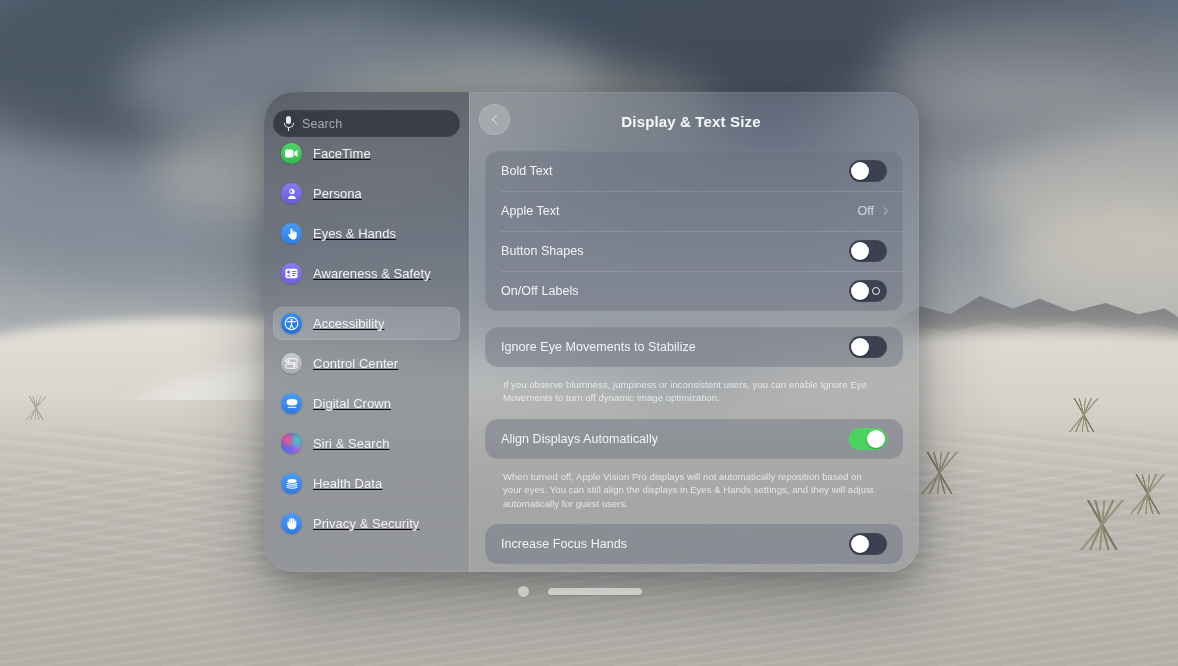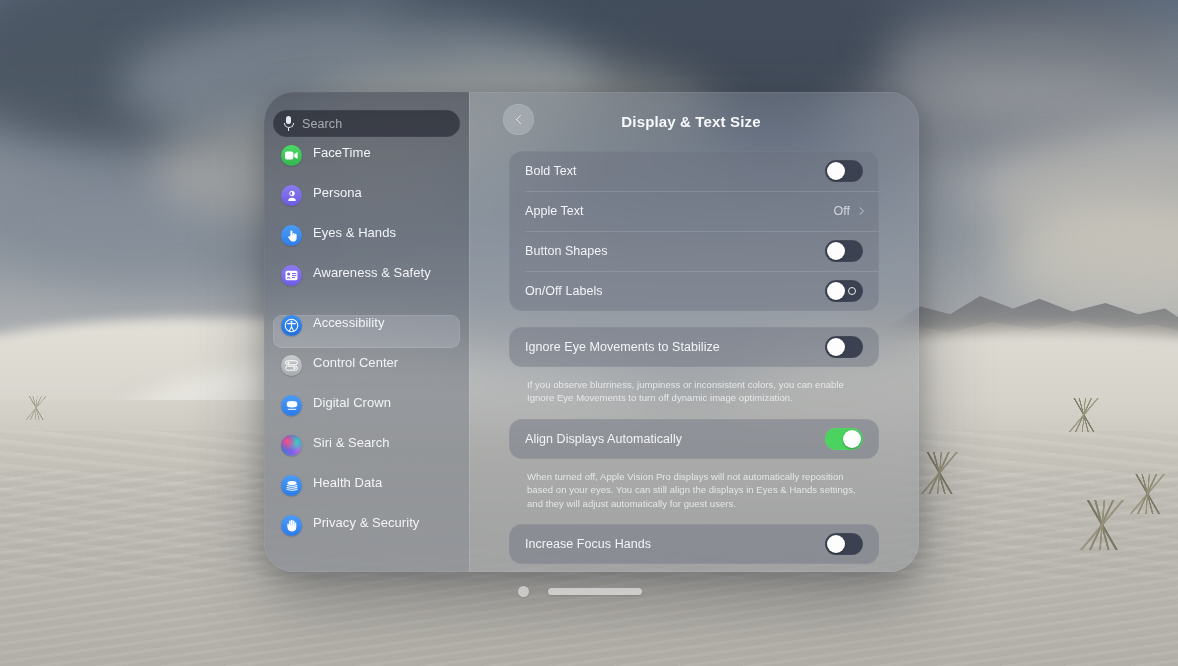--- a/index.html
+++ b/index.html
@@ -157,21 +157,21 @@
     background: rgba(255,255,255,.10);
   }
 
   .search-field {
     height: 27px;
     border-radius: 14px;
     background: rgba(30,34,44,0.62);
     display: flex; align-items: center;
     padding: 0 10px;
     gap: 8px;
-    margin-bottom: 8px;
+    margin-bottom: 0;
     box-shadow: inset 0 0 0 .5px rgba(255,255,255,.07);
   }
   .search-field .ph {
     font-size: 12.5px;
     color: rgba(233,236,241,.62);
     letter-spacing: .1px;
   }
   .mic { width: 11px; height: 15px; position: relative; flex: 0 0 11px; }
   .mic .cap {
     position:absolute; left: 3px; top: 0; width: 5px; height: 8px;
@@ -181,26 +181,27 @@
     position:absolute; left: 0.5px; top: 6.5px; width: 10px; height: 5px;
     border: 1.2px solid #e8eaee; border-top: none;
     border-radius: 0 0 6px 6px;
   }
   .mic .stem {
     position:absolute; left: 5px; top: 11.5px; width: 1.2px; height: 3px; background:#e8eaee;
   }
 
   .nav-item {
     height: 33px;
-    display: flex; align-items: flex-start;
+    display: flex; align-items: center;
     gap: 11px;
     padding: 0 8px;
     border-radius: 9px;
     margin-bottom: 7px;
     cursor: default;
+    text-decoration: underline;
   }
   .nav-item.selected {
     background: rgba(225,230,238,0.20);
     box-shadow: inset 0 0 0 .5px rgba(255,255,255,.18);
   }
   .nav-label {
     font-size: 13px;
     color: #f2f4f7;
     letter-spacing: .05px;
     white-space: nowrap;
@@ -229,21 +230,21 @@
       radial-gradient(circle at 76% 72%, #f05bd0 0%, transparent 46%),
       linear-gradient(140deg,#5c4fd6,#23a7b8); }
   .ic-health   { background: linear-gradient(180deg,#4d9cf6,#2b7be9); }
   .ic-privacy  { background: linear-gradient(180deg,#4d9cf6,#2b7be9); }
   .app-icon svg { display:block; }
 
   
   .detail {
     flex: 1;
     position: relative;
-    padding: 0 40px;
+    padding: 0 16px;
     overflow: hidden;
   }
   .detail-header {
     height: 59px;
     display: flex; align-items: center;
     position: relative;
   }
   .back-btn {
     position: absolute; left: -6px; top: 12px;
     width: 31px; height: 31px;
@@ -558,21 +559,21 @@
     <div class="spacer"></div>
 
     <div class="group">
       <div class="row">
         <span class="row-label">Ignore Eye Movements to Stabilize</span>
         <span class="toggle">
           <span class="knob"></span>
         </span>
       </div>
     </div>
-    <div class="note">If you observe blurriness, jumpiness or inconsistent colors, you can enable Ignore Eye Movements to turn off dynamic image optimization.</div>
+    <div class="note">If you observe blurriness, jumpiness or inconsistent users, you can enable Ignore Eye Movements to turn off dynamic image optimization.</div>
 
     <div class="group">
       <div class="row">
         <span class="row-label">Align Displays Automatically</span>
         <span class="toggle on">
           <span class="knob"></span>
         </span>
       </div>
     </div>
     <div class="note">When turned off, Apple Vision Pro displays will not automatically reposition based on your eyes. You can still align the displays in Eyes &amp; Hands settings, and they will adjust automatically for guest users.</div>

